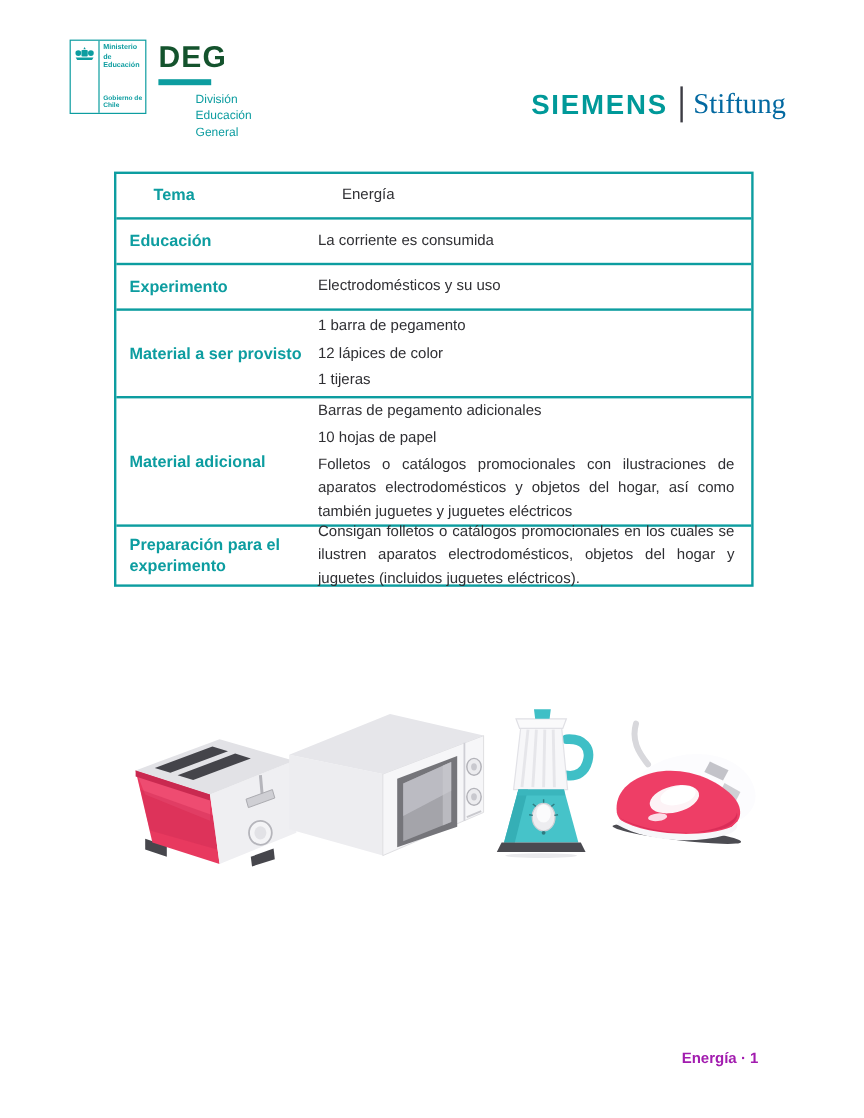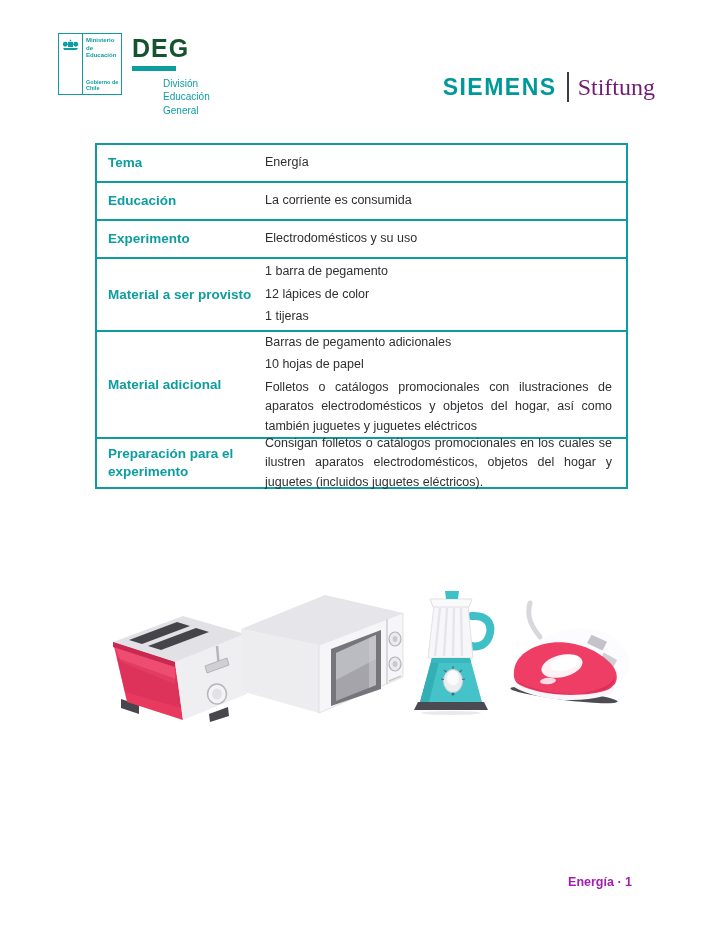--- a/index.html
+++ b/index.html
@@ -16,29 +16,29 @@
   .ministry-right{flex:1;display:flex;flex-direction:column;justify-content:space-between;padding:3px 2px 3px 3px;}
   .ministry-name{color:#0d9da0;font-weight:700;font-size:6px;line-height:1.25;}
   .ministry-gov{color:#0d9da0;font-weight:700;font-size:5.5px;line-height:1.1;}
   .deg-block{position:absolute;left:132px;top:36px;}
   .deg-acronym{color:#14532d;font-weight:800;font-size:25px;letter-spacing:1px;line-height:1;}
   .deg-bar{width:44px;height:4.5px;background:#0d9da0;margin:5px 0 6px 0;}
   .deg-division{color:#0d9da0;font-weight:400;font-size:10px;line-height:1.35;margin-left:31px;}
   .siemens-block{position:absolute;right:65px;top:27px;display:flex;align-items:center;margin-top:45px;}
   .siemens-word{color:#009999;font-weight:800;font-size:23px;letter-spacing:1.5px;line-height:1;}
   .siemens-divider{width:2px;height:30px;background:#3c3c44;margin:0 9px 0 10px;}
-  .stiftung-word{font-family:"Liberation Serif",serif;color:#701a75;font-size:24px;line-height:1;}
+  .stiftung-word{font-family:"Liberation Serif",serif;color:#0369a1;font-size:24px;line-height:1;}
   
   .info-table{
     position:absolute;left:95px;top:143px;width:533px;box-sizing:border-box;
     border:2px solid #0d9da0;background:#fff;
   }
   .trow{display:flex;border-bottom:2px solid #0d9da0;}
   .trow:last-child{border-bottom:none;}
-  .r1{height:36px;} .r2{height:36px;} .r3{height:36px;}
+  .r1{height:36px;padding-left:20px;} .r2{height:36px;} .r3{height:36px;}
   .r4{height:71px;} .r5{height:105px;} .r6{height:48px;}
   .tlabel{
     width:157px;padding-left:11px;flex-shrink:0;display:flex;align-items:center;
     color:#0d9da0;font-weight:700;font-size:13.5px;line-height:1.3;
   }
   .tcell{
     flex:1;display:flex;flex-direction:column;justify-content:center;
     padding-right:14px;font-size:12.5px;line-height:1.55;color:#2f2f33;
   }
   .tcell p{margin:1.5px 0;}

